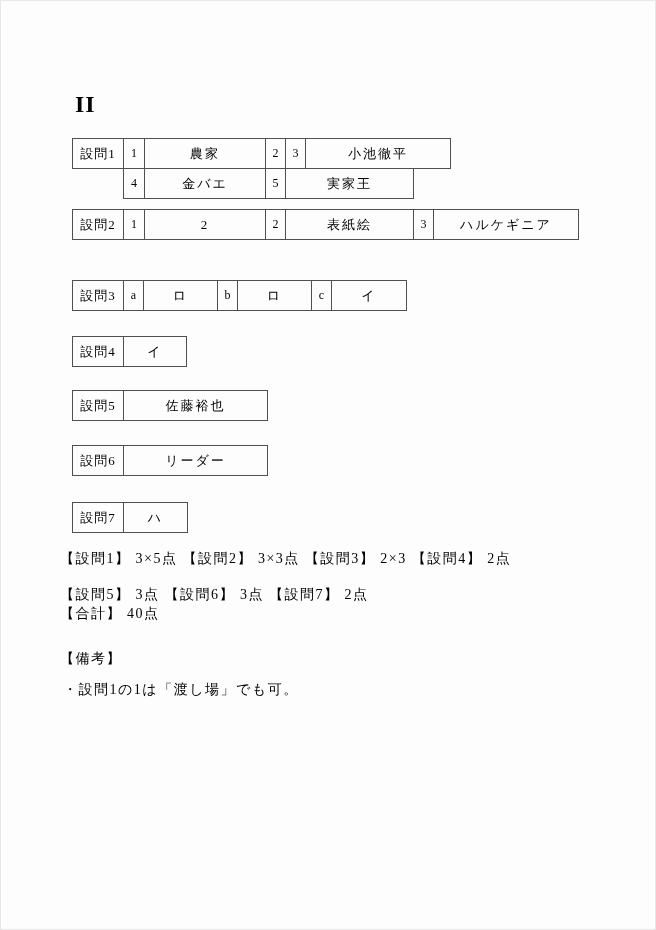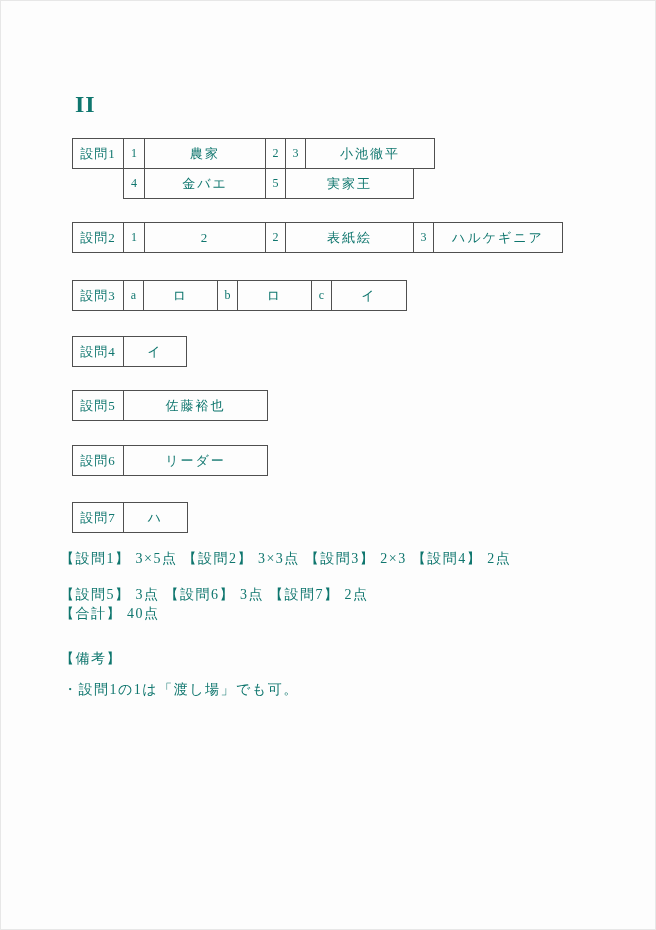--- a/index.html
+++ b/index.html
@@ -4,21 +4,21 @@
 <style>
   html, body { margin: 0; padding: 0; background: #ffffff; }
   .page {
     position: relative;
     width: 656px;
     height: 930px;
     background: #fdfdfd;
     border: 1px solid #e7e7e7;
     box-sizing: border-box;
     font-family: "Liberation Serif", "DejaVu Serif", serif;
-    color: #0f766e;
+    color: #000000;
     overflow: hidden;
   }
   .heading {
     position: absolute;
     left: 74px;
     top: 90px;
     font-size: 24px;
     font-weight: bold;
     letter-spacing: 1px;
   }
@@ -37,21 +37,21 @@
     font-size: 13px;
     letter-spacing: 2px;
     white-space: nowrap;
   }
   .cell + .cell { margin-left: -1px; }
   .lab { width: 52px; letter-spacing: 1px; }
   .no  { width: 22px; font-size: 12px; letter-spacing: 0; }
   .n2  { width: 21px; font-size: 12px; letter-spacing: 0; }
   .a1  { width: 122px; }
   .a2  { width: 129px; }
-  .a3  { width: 130px; }
+  .a3  { width: 146px; }
   .q3a { width: 75px; }
   .q3c { width: 76px; }
   .a4  { width: 64px; }
   .a5  { width: 145px; }
   .a7  { width: 65px; }
   .textline {
     position: absolute;
     left: 59px;
     font-size: 14px;
     letter-spacing: 1.5px;
@@ -75,21 +75,21 @@
       <div class="cell a3">小池徹平</div>
     </div>
     <div class="row indent">
       <div class="cell no">4</div>
       <div class="cell a1">金バエ</div>
       <div class="cell n2">5</div>
       <div class="cell a2">実家王</div>
     </div>
   </div>
 
-  <div class="tbl" style="left:71px; top:221px;">
+  <div class="tbl" style="left:71px; top:208px;">
     <div class="row">
       <div class="cell lab">設問2</div>
       <div class="cell no">1</div>
       <div class="cell a1">2</div>
       <div class="cell n2">2</div>
       <div class="cell a2">表紙絵</div>
       <div class="cell n2">3</div>
       <div class="cell a3">ハルケギニア</div>
     </div>
   </div>

